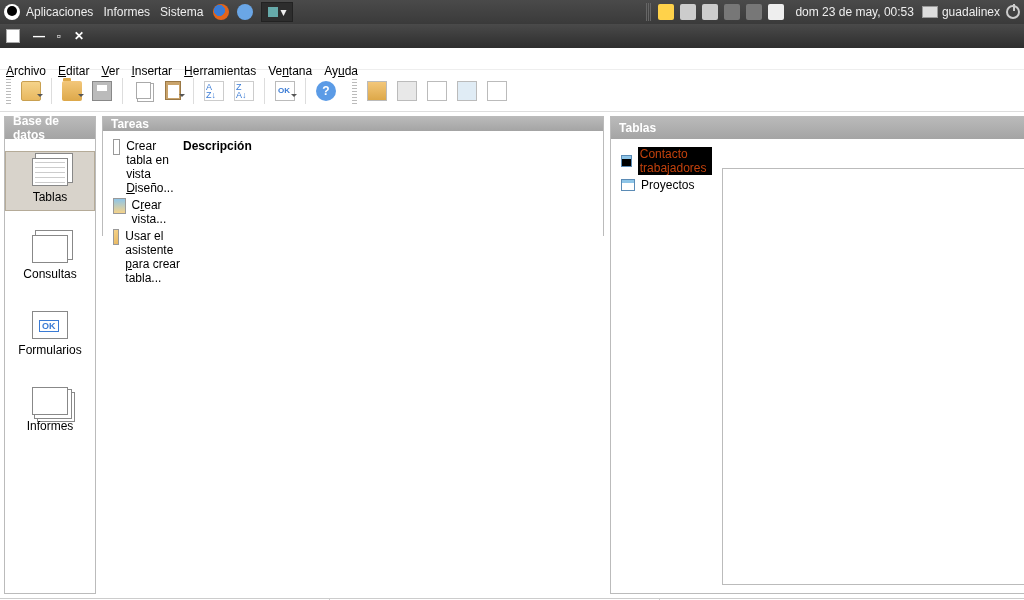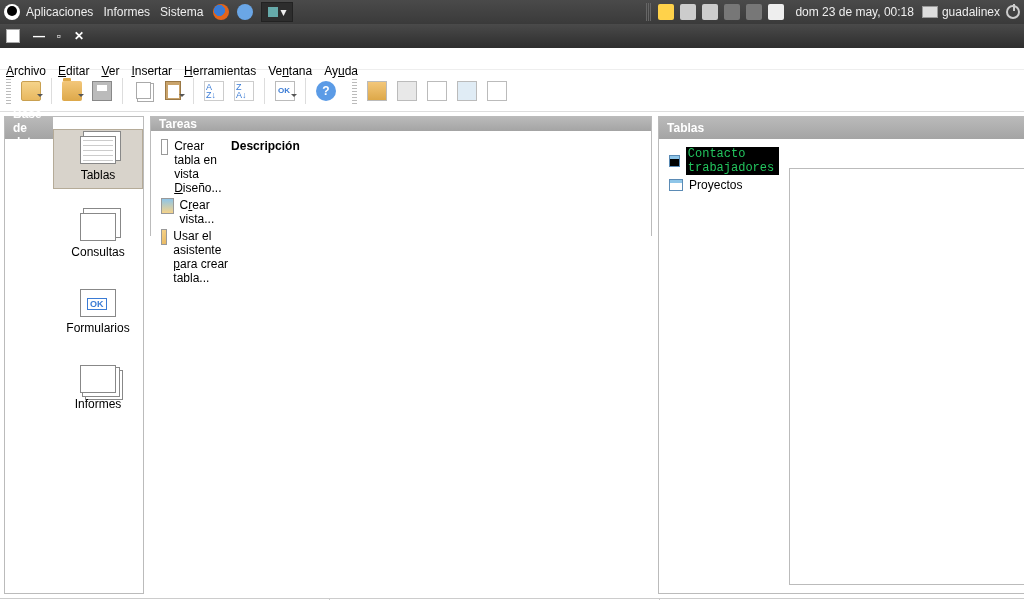--- a/index.html
+++ b/index.html
@@ -50,21 +50,21 @@
 .ic-paste{background:#c9a36b;border:1px solid #9a7845;position:relative;width:16px;height:19px;}
 .ic-paste::after{content:"";position:absolute;left:2px;top:3px;width:11px;height:13px;background:#fff;}
 .ic-sort{background:#fff;border:1px solid #ccc;font-size:9px;line-height:8px;color:#3a7bd5;text-align:left;padding:1px;}
 .ic-form{background:#fff;border:1px solid #bbb;position:relative;}
 .ic-form::after{content:"OK";position:absolute;left:2px;top:4px;font-size:8px;color:#3a7bd5;font-weight:bold;}
 .ic-help{width:20px;height:20px;border-radius:50%;background:#5b9be6;color:#fff;font-weight:bold;text-align:center;line-height:20px;}
 .ic-gen{background:#fff;border:1px solid #bbb;position:relative;}
 
 
 .main { display:flex; height: 486px; padding:4px; gap:6px;}
-.sidebar { width:150px; display:flex; flex-direction:row;border:1px solid #bbb;}
+.sidebar { width:150px; display:flex; flex-direction:column;border:1px solid #bbb;}
 .panel-header{height:22px;background:linear-gradient(#bababa,#a4a4a4);color:#fff;font-weight:bold;display:flex;align-items:center;padding:0 8px;font-size:12px;}
 .sidebar-body{flex:1;background:#fff;display:flex;flex-direction:column;align-items:center;padding:12px 0;gap:18px;}
 .sb-item{display:flex;flex-direction:column;align-items:center;gap:4px;width:90px;padding:6px 2px;cursor:default;}
 .sb-item.selected{background:#d8d3cb;border:1px solid #b5ab98;}
 .sb-ico{width:36px;height:28px;display:block;}
 .sb-ico.tables{background:#fff;border:1px solid #888;position:relative;box-shadow:4px -4px 0 #fff,4px -4px 0 1px #888;}
 .sb-ico.tables::after{content:"";position:absolute;left:2px;top:2px;right:2px;bottom:2px;background:repeating-linear-gradient(0deg,#ccc 0,#ccc 1px,transparent 1px,transparent 5px);}
 .sb-ico.query{background:#fff;border:1px solid #888;position:relative;box-shadow:4px -4px 0 #fff,4px -4px 0 1px #888;}
 .sb-ico.forms{background:#fff;border:1px solid #888;position:relative;}
 .sb-ico.forms::after{content:"OK";position:absolute;left:6px;top:8px;font-size:9px;color:#3a7bd5;font-weight:bold;border:1px solid #3a7bd5;padding:0 2px;}
@@ -82,21 +82,21 @@
 .task-ico.view{background:linear-gradient(#8ec5e8,#f5d38a);}
 .desc-col{width:410px;}
 .desc-col b{font-weight:bold;}
 
 .panel.tables{flex:1;}
 .tables-body{flex:1;background:#fff;padding:8px 10px;display:flex;gap:10px;}
 .table-list{flex:1;}
 .tl-item{display:flex;align-items:center;gap:6px;margin-bottom:3px;}
 .tl-ico{width:14px;height:12px;border:1px solid #5b8bb5;background:#fff;display:inline-block;position:relative;}
 .tl-ico::before{content:"";position:absolute;left:0;right:0;top:0;height:3px;background:#8ec5e8;}
-.tl-item.selected span{background:#000;color:#22c55e;padding:0 2px;font-family:Liberation Mono, monospace;}
+.tl-item.selected span{background:#000;color:#c2410c;padding:0 2px;}
 .preview-col{width:400px;display:flex;flex-direction:column;}
 .preview-hdr{display:flex;justify-content:flex-end;align-items:center;margin-bottom:7px;font-size:12px;}
 .preview-hdr .dd::after{content:" ▾";font-size:10px;color:#555;}
 .preview-box{flex:1;border:1px solid #bbb;background:#fff;}
 
 
 .statusbar{height:20px;border-top:1px solid #ccc;display:flex;align-items:center;font-size:11px;}
 .statusbar .cell{padding:0 6px;border-right:1px solid #ccc;height:100%;display:flex;align-items:center;}
 </style>
 </head>
@@ -111,21 +111,21 @@
   <span class="globe"></span>
   <span class="taskbtn"><span style="width:10px;height:10px;background:#6aa;display:inline-block;margin-right:2px;"></span>▾</span>
   <span class="spacer"></span>
   <span class="tasksep"></span>
   <span class="tray-ico bulb"></span>
   <span class="tray-ico"></span>
   <span class="tray-ico"></span>
   <span class="tray-ico gray"></span>
   <span class="tray-ico gray"></span>
   <span class="tray-ico" style="background:#eee;"></span>
-  <span class="date">dom 23 de may, 00:18</span>
+  <span class="date">dom 23 de may, 00:53</span>
   <span class="wsbtn"></span>
   <span>guadalinex</span>
   <span class="power"></span>
 </div>
 
 <div class="titlebar">
   <span class="doc-ico"></span>
   <span class="winbtn">—</span>
   <span class="winbtn">▫</span>
   <span class="winbtn">✕</span>

